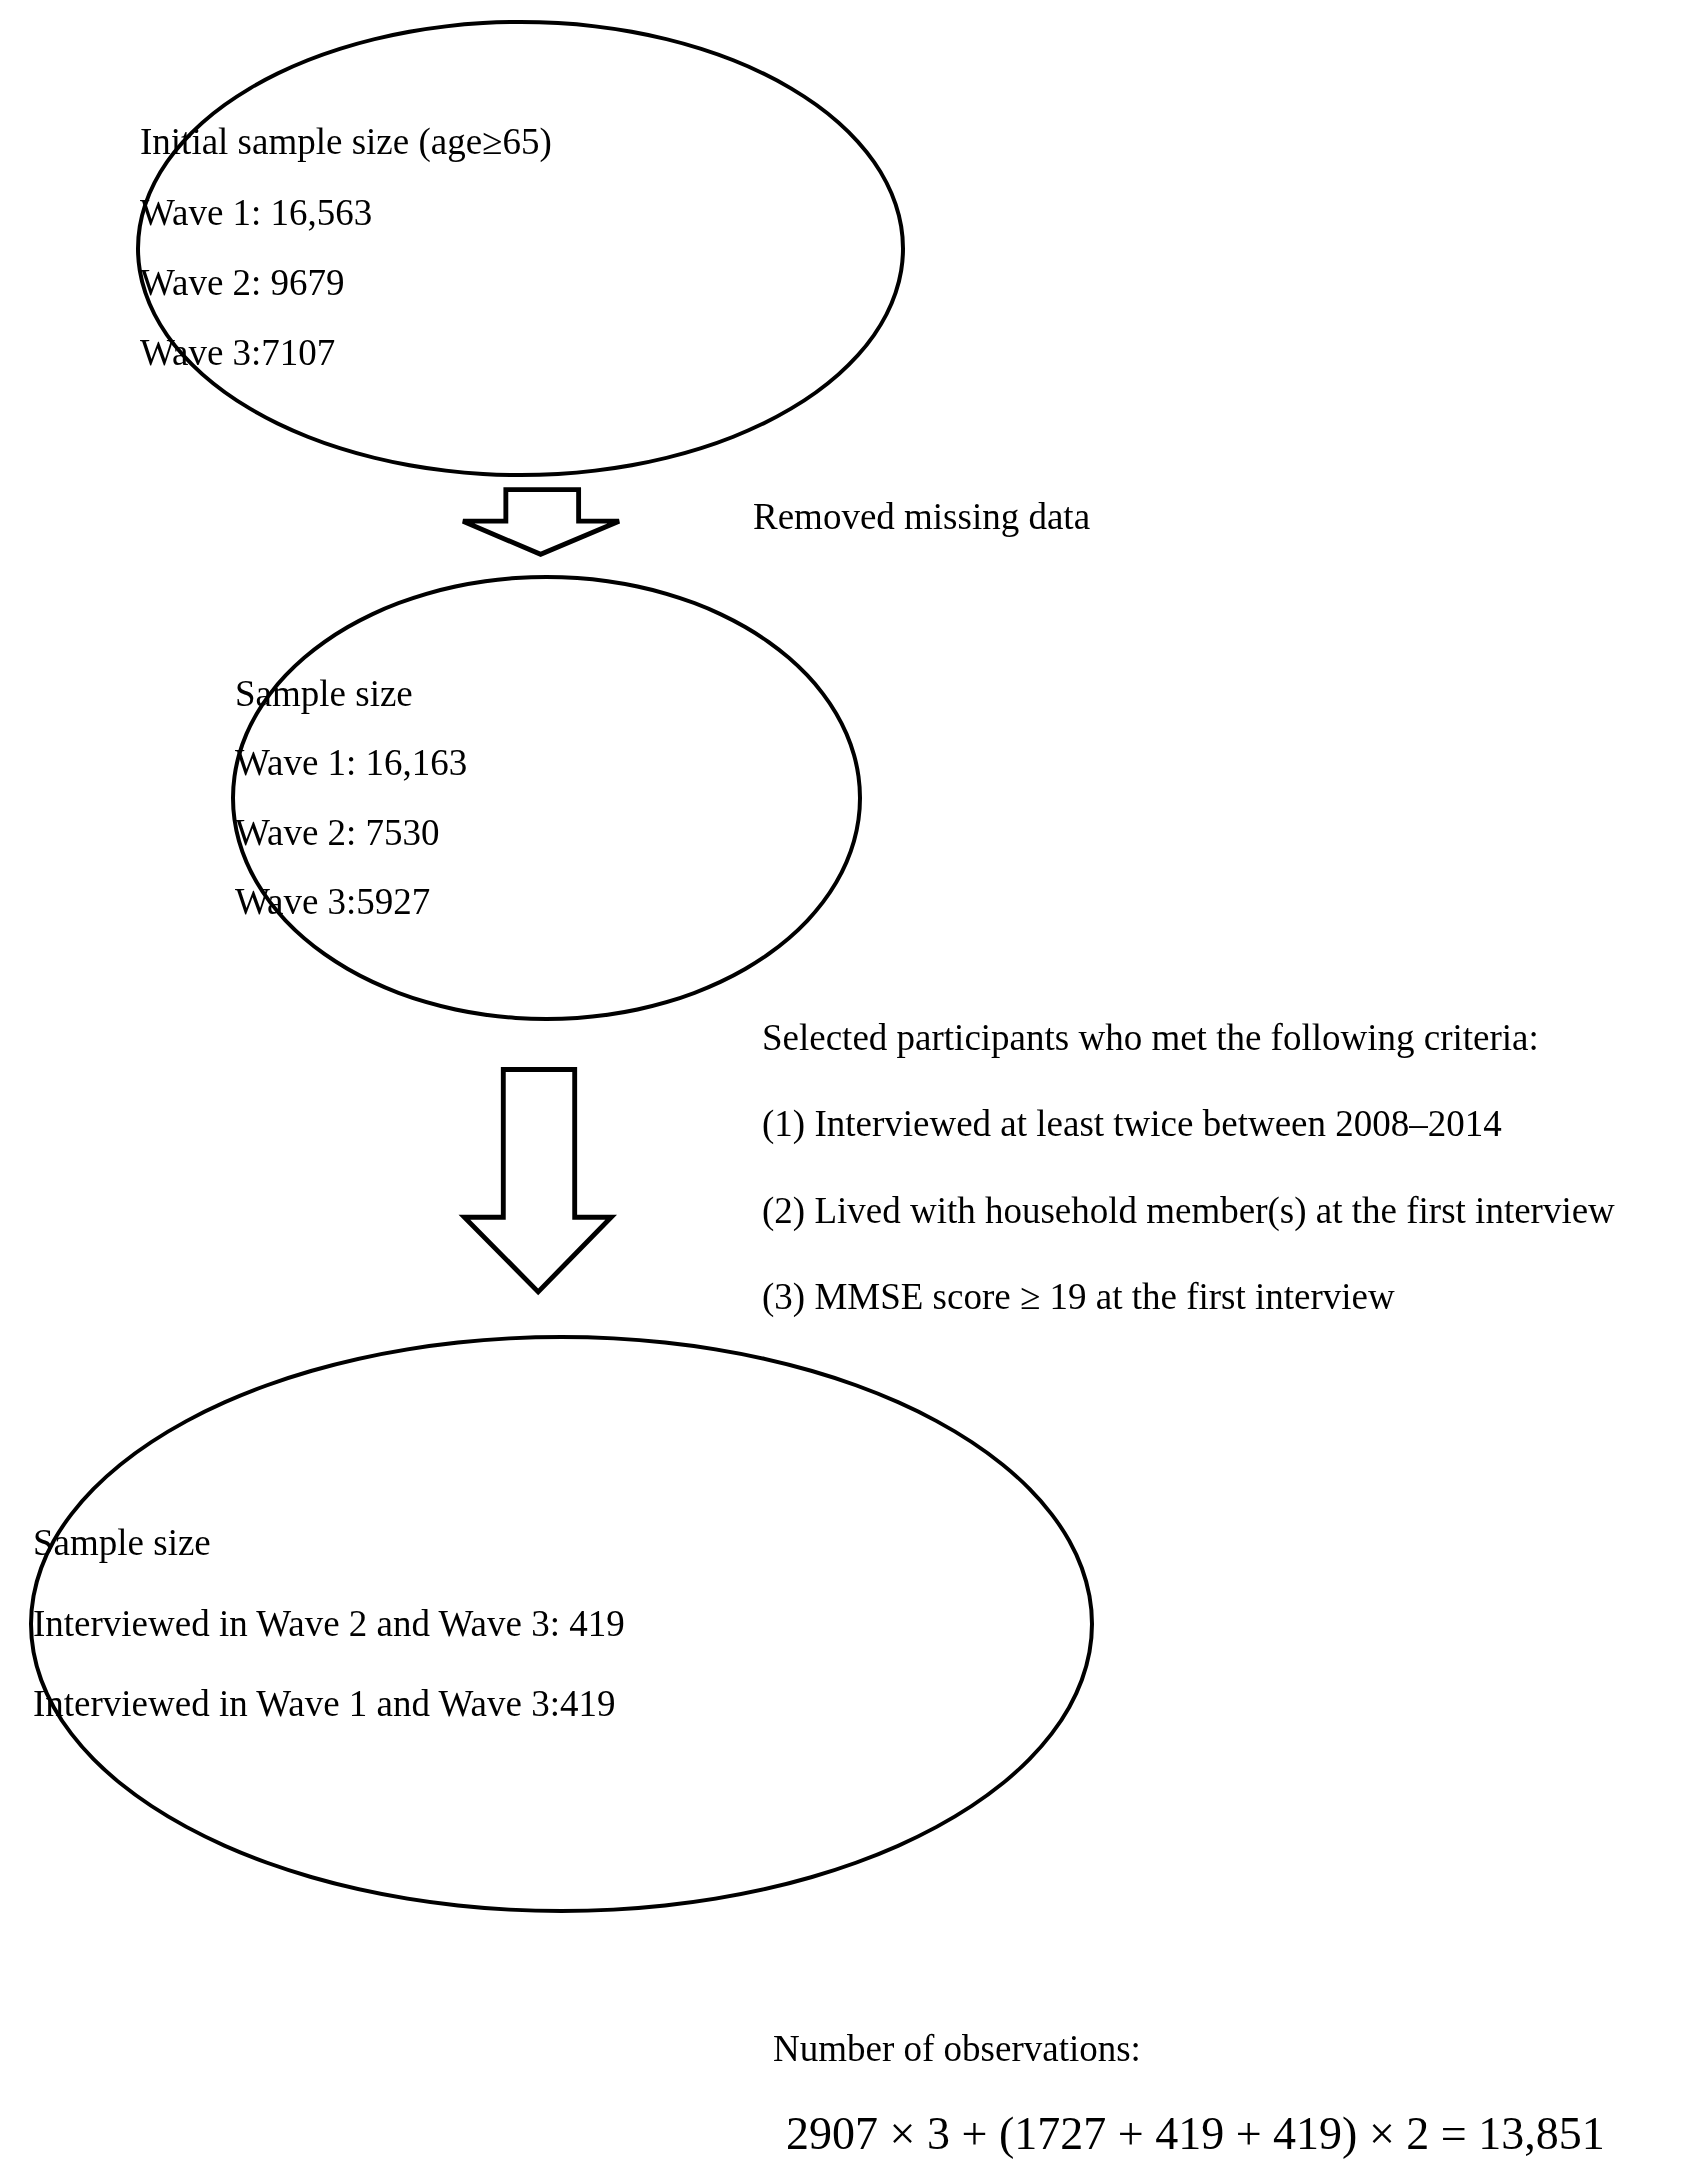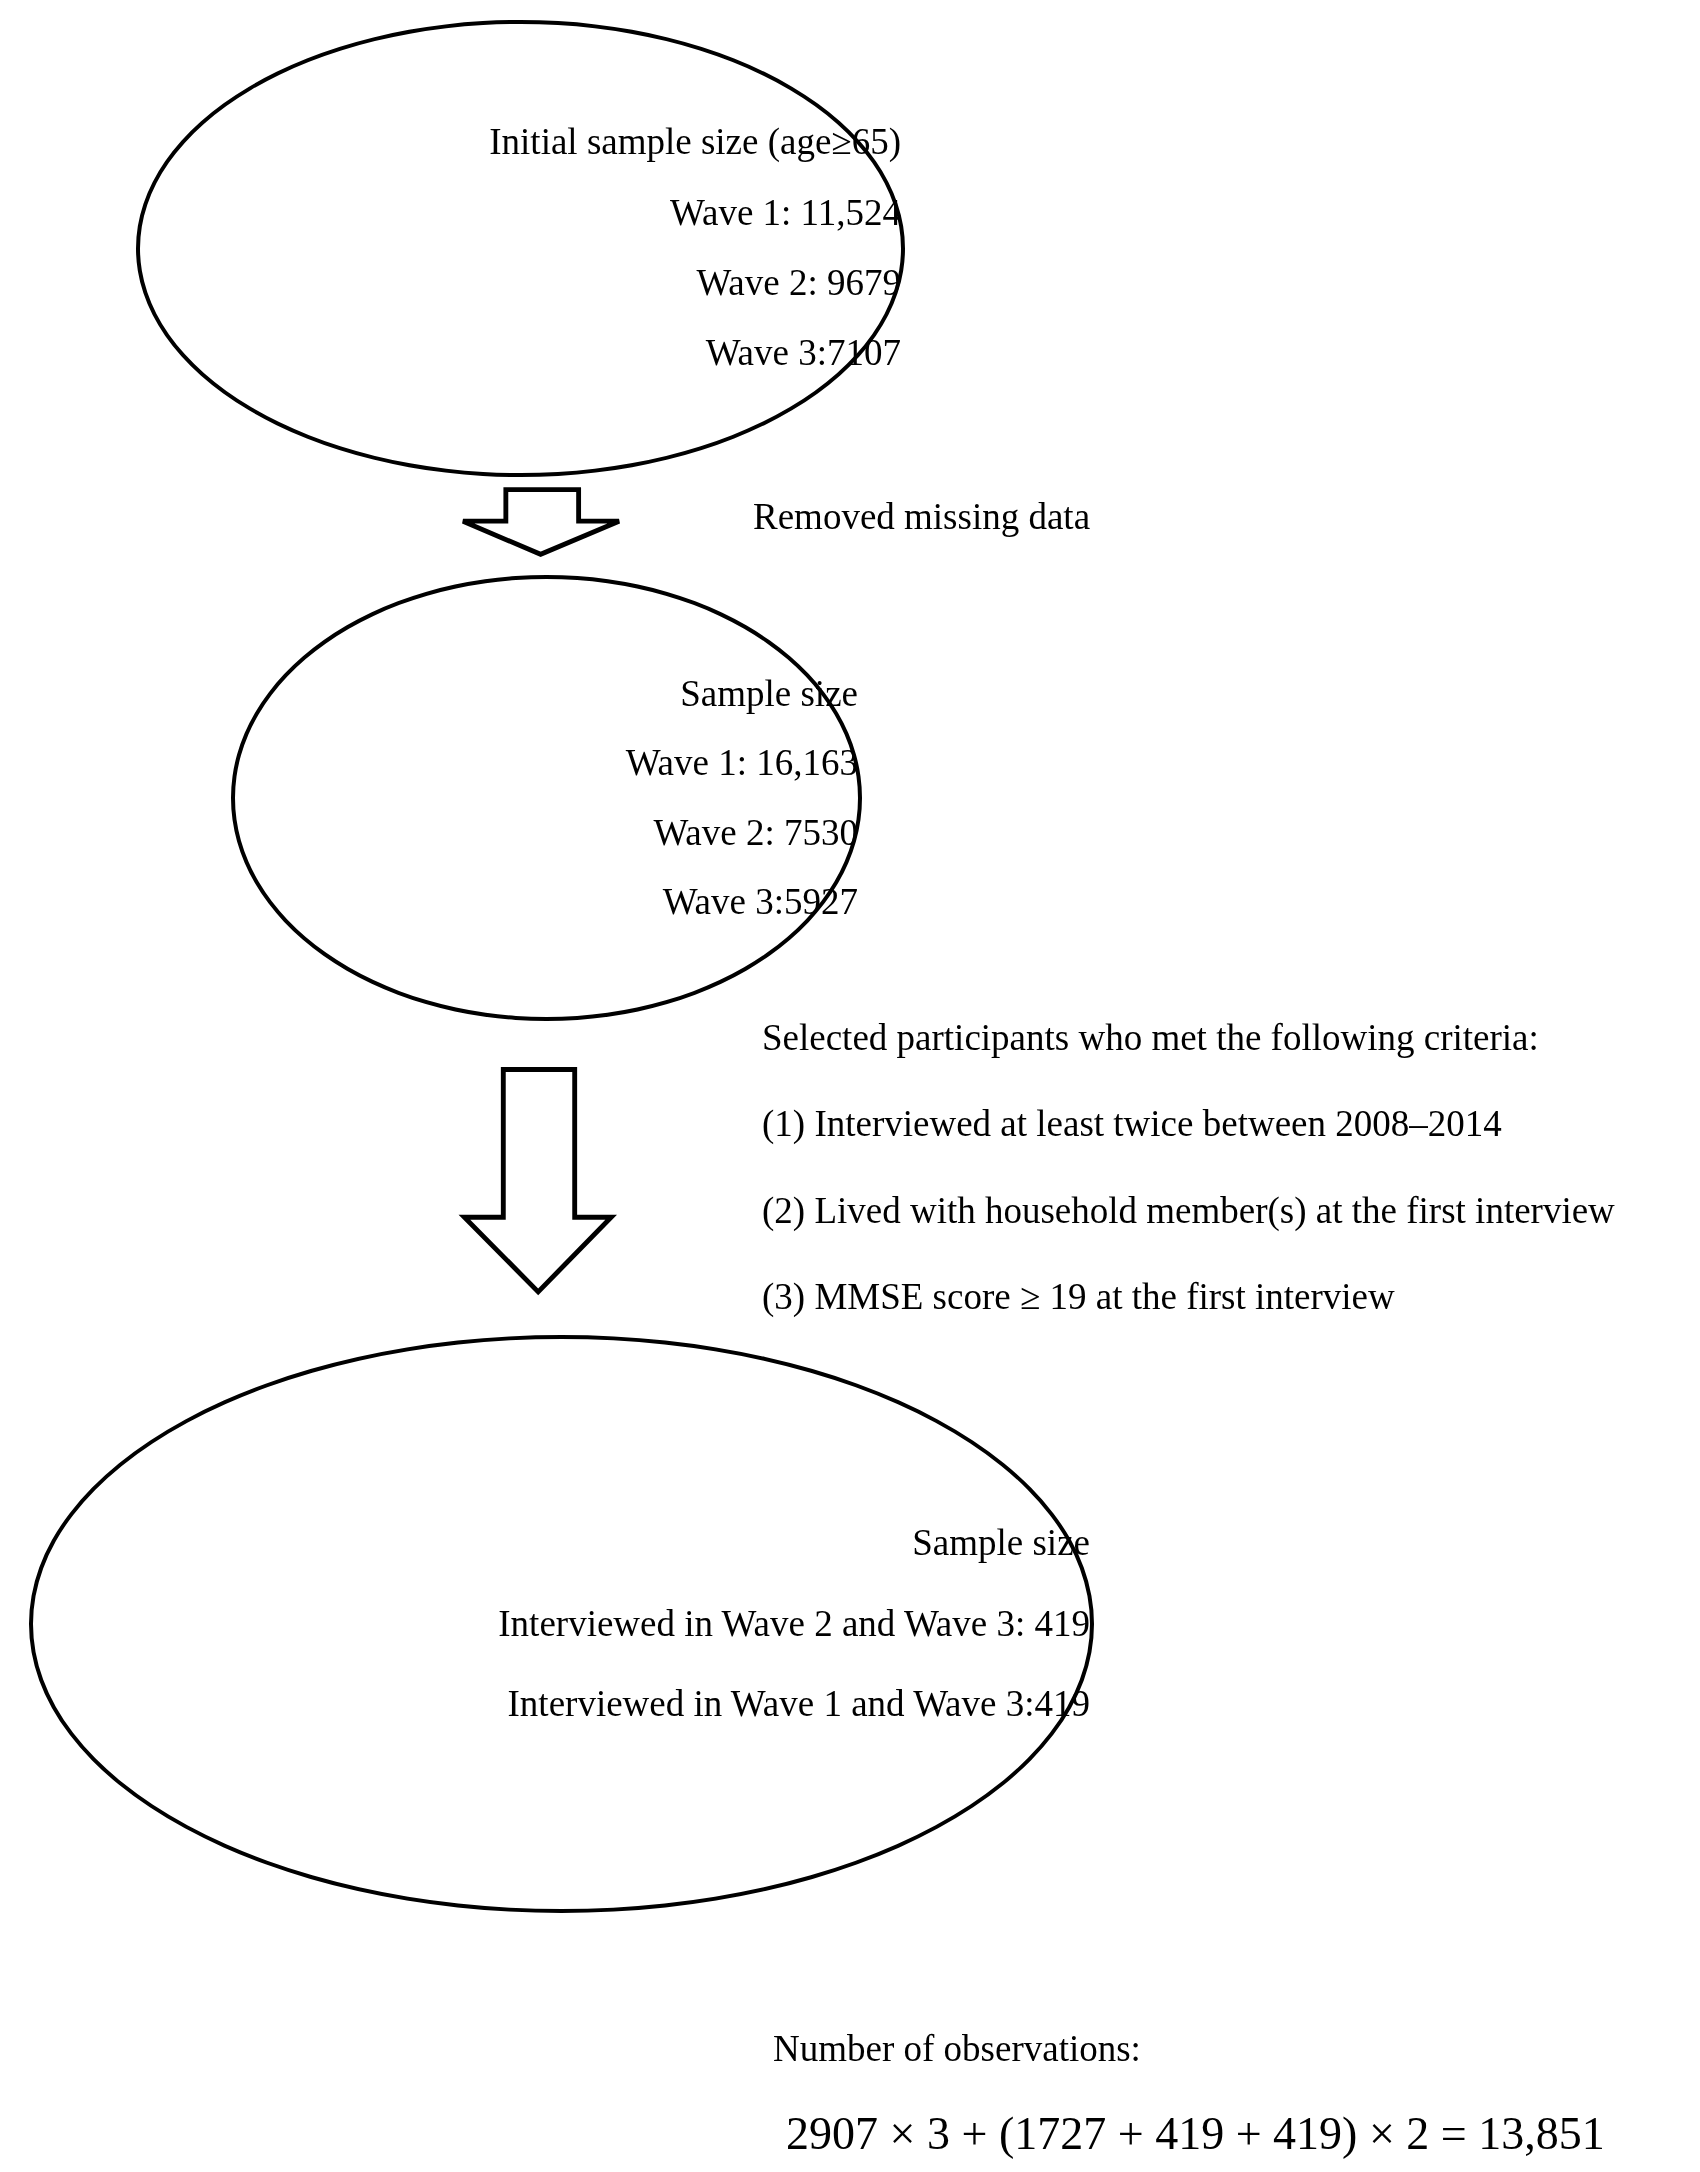--- a/index.html
+++ b/index.html
@@ -17,21 +17,21 @@
     overflow: hidden;
   }
   .ellipse {
     position: absolute;
     box-sizing: border-box;
     border: 4px solid #000000;
     border-radius: 50%;
     background: #ffffff;
     display: flex;
     flex-direction: column;
-    align-items: flex-end;
+    align-items: flex-start;
     justify-content: center;
     text-align: center;
   }
   .node-line {
     font-size: 37px;
     line-height: 1.2;
     white-space: nowrap;
   }
   #ellipse-initial {
     left: 136px; top: 19.5px; width: 769px; height: 457px;
@@ -83,21 +83,21 @@
     white-space: nowrap;
   }
 </style>
 </head>
 <body>
 
 <div class="page">
 
   <div class="ellipse" id="ellipse-initial">
     <div class="node-line">Initial sample size (age≥65)</div>
-    <div class="node-line">Wave 1: 11,524</div>
+    <div class="node-line">Wave 1: 16,563</div>
     <div class="node-line">Wave 2: 9679</div>
     <div class="node-line">Wave 3:7107</div>
   </div>
 
   <svg class="block-arrow" id="arrow-1" width="172" height="76" viewBox="0 0 212 94">
     <polygon points="65,7 155,7 155,46 205,46 108,87 12,46 65,46" fill="#ffffff" stroke="#000000" stroke-width="6" stroke-linejoin="miter"></polygon>
   </svg>
 
   <div id="label-removed">Removed missing data</div>
 

